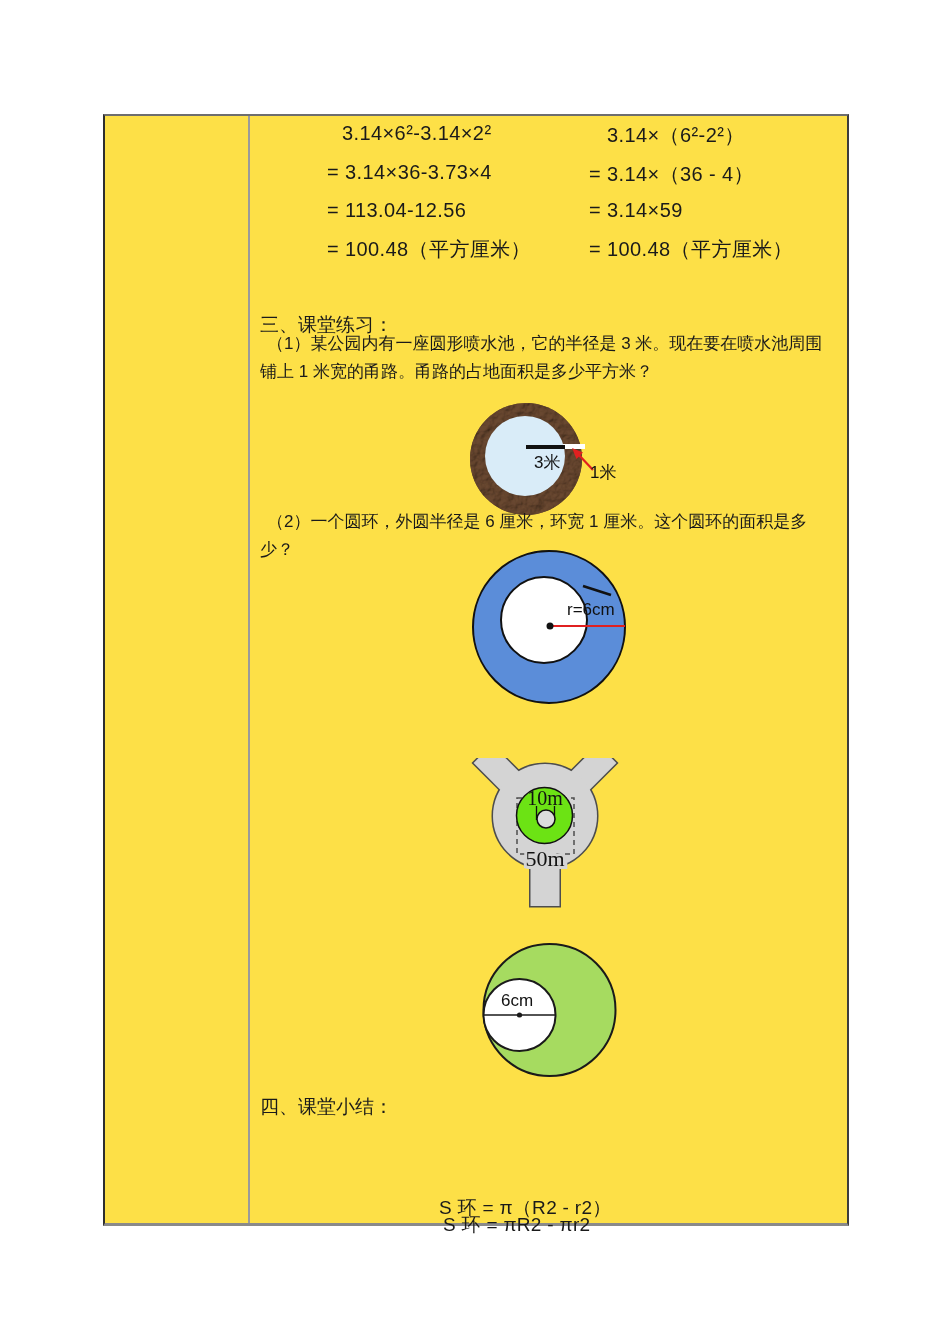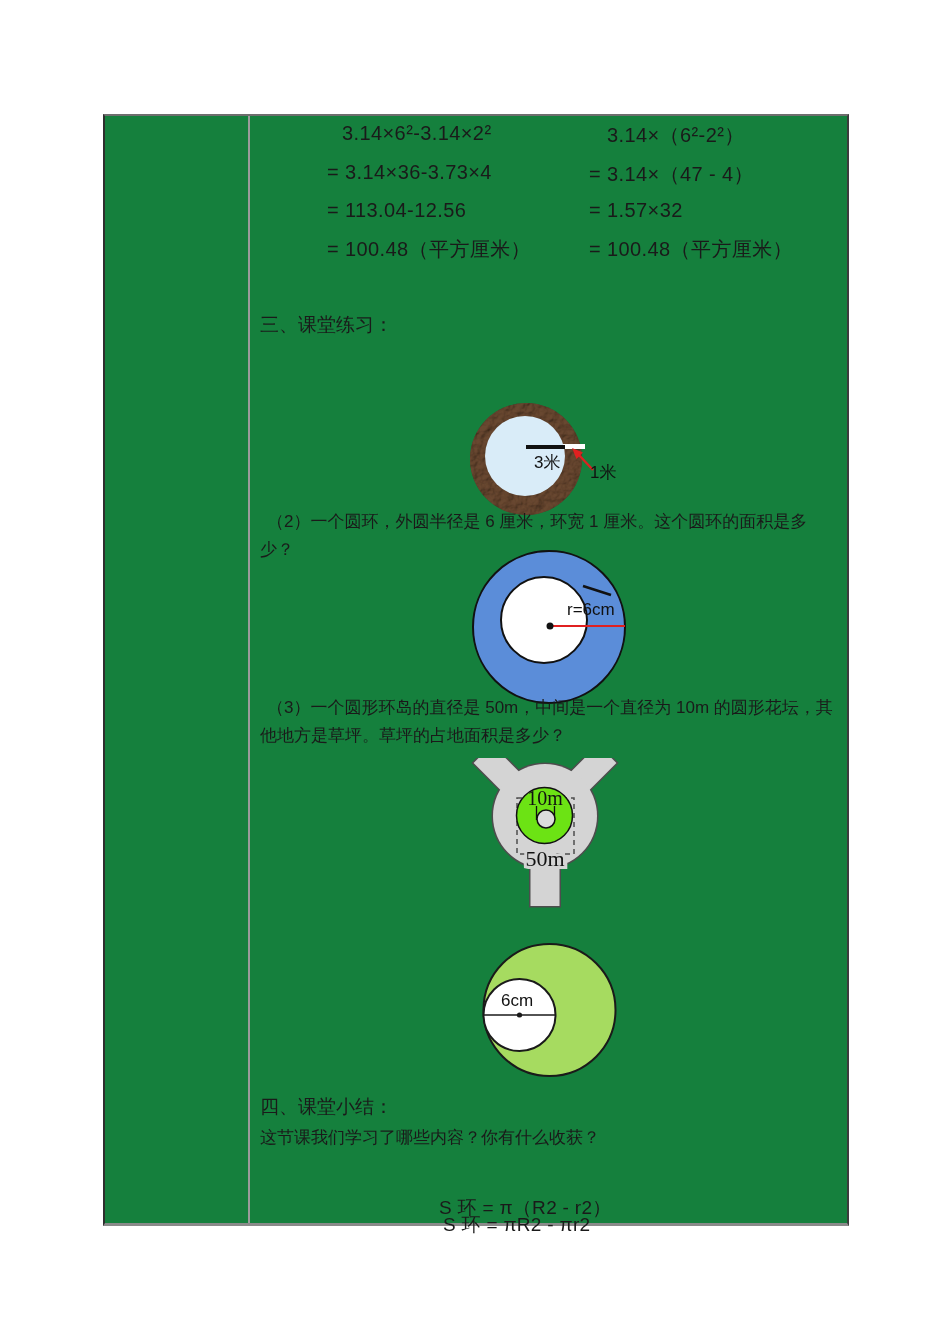--- a/index.html
+++ b/index.html
@@ -4,21 +4,21 @@
 <style>
   html,body{margin:0;padding:0;}
   body{
     width:950px;height:1344px;background:#ffffff;position:relative;overflow:hidden;
     font-family:"Liberation Sans","DejaVu Sans",sans-serif;color:#1a1a1a;
   }
   .doc-table{
     position:absolute;left:103px;top:114px;width:742px;height:1107px;
     border-top:2px solid #6e6e6e;border-left:2px solid #2e2e2e;
     border-right:2px solid #3c3c3c;border-bottom:3px solid #8a8a8a;
-    background:#15803d;
+    background:#fde047;
   }
   .col-divider{
     position:absolute;left:143px;top:0;bottom:0;width:2px;background:#9b9b9b;
   }
   .cell-left{position:absolute;left:0;top:0;bottom:0;width:143px;}
   .cell-content{position:absolute;left:145px;top:0;right:0;bottom:0;}
   .line{position:absolute;white-space:nowrap;}
   .calc{font-size:20px;letter-spacing:0.4px;}
   .answer{font-size:19px;}
   .body-text{font-size:17px;line-height:28px;}
@@ -35,28 +35,29 @@
 
 <div class="doc-table">
   <div class="cell-left"></div>
   <div class="col-divider"></div>
 
   <div class="cell-content">
 
     <span class="line calc" style="top:6px;left:92px;">3.14×6²-3.14×2²</span>
     <span class="line calc" style="top:6px;left:357px;">3.14×（6²-2²）</span>
     <span class="line calc" style="top:45px;left:77px;">= 3.14×36-3.73×4</span>
-    <span class="line calc" style="top:45px;left:339px;">= 3.14×（47 - 4）</span>
+    <span class="line calc" style="top:45px;left:339px;">= 3.14×（36 - 4）</span>
     <span class="line calc" style="top:83px;left:77px;">= 113.04-12.56</span>
-    <span class="line calc" style="top:83px;left:339px;">= 1.57×32</span>
+    <span class="line calc" style="top:83px;left:339px;">= 3.14×59</span>
     <span class="line calc" style="top:120px;left:77px;">= 100.48（平方厘米）</span>
     <span class="line calc" style="top:120px;left:339px;">= 100.48（平方厘米）</span>
 
     <span class="line heading" style="top:196px;left:10px;">三、课堂练习：</span>
 
+    <p class="para" style="top:214px;margin:0;">（1）某公园内有一座圆形喷水池，它的半径是 3 米。现在要在喷水池周围铺上 1 米宽的甬路。甬路的占地面积是多少平方米？</p>
 
     <svg style="left:212px;top:284px;" width="165" height="118" viewBox="0 0 165 118">
       <defs>
         <filter id="brownTex" x="-20%" y="-20%" width="140%" height="140%">
           <feTurbulence type="fractalNoise" baseFrequency="0.14" numOctaves="4" seed="8" result="noise"></feTurbulence>
           <feDiffuseLighting in="noise" lighting-color="#6e4c33" surfaceScale="2.5" result="light">
             <feDistantLight azimuth="45" elevation="58"></feDistantLight>
           </feDiffuseLighting>
           <feComposite in="light" in2="SourceGraphic" operator="in"></feComposite>
         </filter>
@@ -76,21 +77,20 @@
 
     <svg style="left:220px;top:432px;" width="160" height="160" viewBox="0 0 160 160">
       <circle cx="79" cy="79" r="76" fill="#5b8dd9" stroke="#111111" stroke-width="2"></circle>
       <circle cx="74" cy="72" r="43" fill="#ffffff" stroke="#111111" stroke-width="2"></circle>
       <line x1="113" y1="38" x2="141" y2="47" stroke="#111111" stroke-width="2.5"></line>
       <line x1="80" y1="78" x2="155" y2="78" stroke="#e02020" stroke-width="2"></line>
       <circle cx="80" cy="78" r="3.5" fill="#111111"></circle>
       <text x="97" y="67" font-size="17" fill="#111111">r=6cm</text>
     </svg>
 
-    <p class="para" style="top:578px;margin:0;">（3）一个圆形环岛的直径是 50m，中间是一个直径为 10m 的圆形花坛，其他地方是草坪。草坪的占地面积是多少？</p>
 
     <svg style="left:217px;top:642px;" width="158" height="150" viewBox="0 0 158 150">
       <g>
         <g fill="#d4d4d4" stroke="#4d4d4d" stroke-width="3">
           <rect x="65" y="-30" width="26" height="60" transform="rotate(45 78 58)"></rect>
           <rect x="65" y="-30" width="26" height="60" transform="rotate(-45 78 58)"></rect>
           <rect x="63.5" y="-32" width="29" height="62" transform="rotate(180 78 58)"></rect>
           <circle cx="78" cy="58" r="52"></circle>
         </g>
         <g fill="#d4d4d4" stroke="none">
@@ -112,18 +112,17 @@
 
     <svg style="left:227px;top:824px;" width="148" height="138" viewBox="0 0 148 138">
       <circle cx="72.5" cy="70" r="66" fill="#a6db60" stroke="#1a1a1a" stroke-width="2"></circle>
       <circle cx="42.5" cy="75" r="36" fill="#ffffff" stroke="#1a1a1a" stroke-width="2"></circle>
       <line x1="6.5" y1="75" x2="78.5" y2="75" stroke="#1a1a1a" stroke-width="1.6"></line>
       <circle cx="42.5" cy="75" r="2.6" fill="#1a1a1a"></circle>
       <text x="40" y="66" font-size="17" text-anchor="middle" fill="#111111">6cm</text>
     </svg>
 
     <span class="line heading" style="top:978px;left:10px;">四、课堂小结：</span>
-    <span class="line body-text" style="top:1008px;left:10px;">这节课我们学习了哪些内容？你有什么收获？</span>
     <span class="line formula" style="top:1096px;left:193px;">S 环  = πR2 - πr2</span>
     <span class="line formula" style="top:1079px;left:189px;">S 环  = π（R2 - r2）</span>
 
   </div>
 </div>
 
 </body></html>

